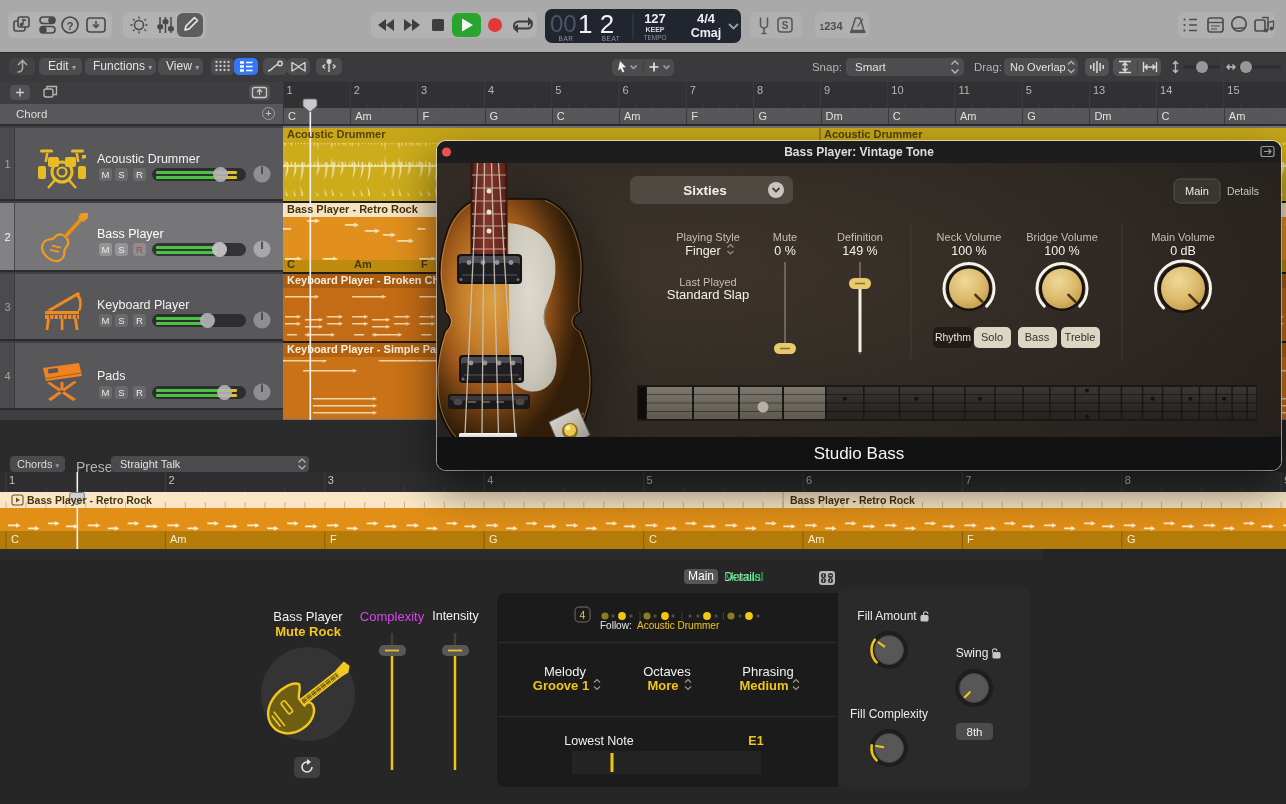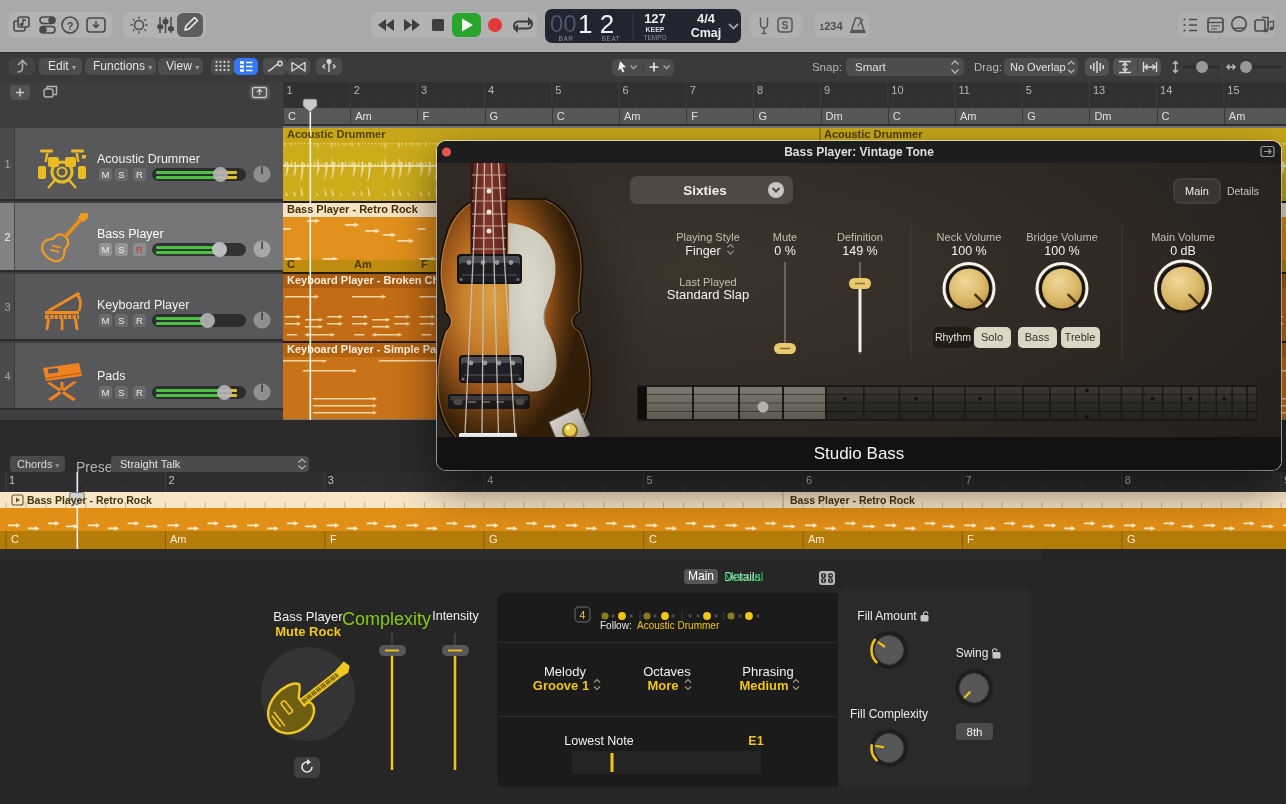--- a/index.html
+++ b/index.html
@@ -246,20 +246,24 @@
         <rect x="44" y="7" width="9" height="8" rx="2"></rect>
         <path d="M47 7 v-2.5 h9.5 v8 h-3"></path>
       </g>
       <rect x="249" y="3" width="21" height="15" rx="4" fill="#525254"></rect>
       <g stroke="#c9c9c9" stroke-width="1.3" fill="none">
         <rect x="252.5" y="5.5" width="14" height="10" rx="2"></rect>
         <path d="M259.5 13 v-5 m-2.5 2 l2.5-2.5 l2.5 2.5"></path>
       </g>
     </svg>
 
+    <div class="abs" style="left:0;top:22px;width:283px;height:22px;background:#58585a;border-bottom:2px solid #2e2e30">
+      <div class="abs" style="left:16px;top:4px;color:#dcdcdc;font-size:11.5px">Chord</div>
+      <div class="abs" style="right:8px;top:3px;width:13px;height:13px;border:1.2px solid #9e9e9e;border-radius:50%;color:#c8c8c8;font-size:11px;line-height:11px;text-align:center">+</div>
+    </div>
 
     <div class="trow" style="top:46px;height:73px;background:#58585a;border-bottom:2px solid #2c2c2e">
       <div class="abs" style="left:0;top:0;width:15px;height:100%;background:#4b4b4d;border-right:1px solid #39393b"></div>
       <div class="rownum" style="width:15px">1</div>
       <div class="abs" style="left:97px;top:24px;color:#f2f2f2;font-size:12.5px">Acoustic Drummer</div>
       <div class="msr" style="left:99px;top:40px;background:#6a6a6c">M</div>
       <div class="msr" style="left:115px;top:40px;background:#6a6a6c">S</div>
       <div class="msr" style="left:133px;top:40px;background:#6a6a6c">R</div>
       <div class="meter" style="left:152px;top:40px;width:94px">
         <div class="abs" style="left:4px;top:3px;width:60px;height:3px;background:#49c341;border-radius:1px"></div>
@@ -768,21 +772,21 @@
         <path d="M-14 -10 v18 M-18 -8 v14" stroke="#f3c722" stroke-width="1.6"></path>
       </g>
     </svg>
     <div class="abs" style="left:294px;top:197px;width:26px;height:21px;background:#404042;border-radius:5px">
       <svg width="26" height="21">
           <path d="M13 5 a5 5 0 1 0 5 5" stroke="#e8e8e8" stroke-width="1.6" fill="none"></path>
           <path d="M13 2 l4 3 l-4 3 Z" fill="#e8e8e8"></path>
         </svg>
     </div>
 
-    <div class="abs" style="left:342px;top:49px;width:100px;color:#84cc16;font-size:18px">Complexity</div>
+    <div class="abs" style="left:342px;top:49px;width:100px;text-align:center;color:#d946ef;font-size:13px">Complexity</div>
     <div class="abs" style="left:408px;top:49px;width:95px;text-align:center;color:#f2f2f2;font-size:12.5px">Intensity</div>
     <svg width="140" height="150" style="position:absolute;left:370px;top:70px">
       <line x1="22" y1="3" x2="22" y2="22" stroke="#3f3f3f" stroke-width="2.5"></line>
       <line x1="22" y1="22" x2="22" y2="140" stroke="#f0c314" stroke-width="2.5"></line>
       <rect x="9" y="15" width="27" height="11" rx="5" fill="#58585a"></rect>
       <line x1="15" y1="20.5" x2="29" y2="20.5" stroke="#f0c314" stroke-width="1.8"></line>
       <line x1="85" y1="3" x2="85" y2="22" stroke="#3f3f3f" stroke-width="2.5"></line>
       <line x1="85" y1="22" x2="85" y2="140" stroke="#f0c314" stroke-width="2.5"></line>
       <rect x="72" y="15" width="27" height="11" rx="5" fill="#58585a"></rect>
       <line x1="78" y1="20.5" x2="92" y2="20.5" stroke="#f0c314" stroke-width="1.8"></line>

